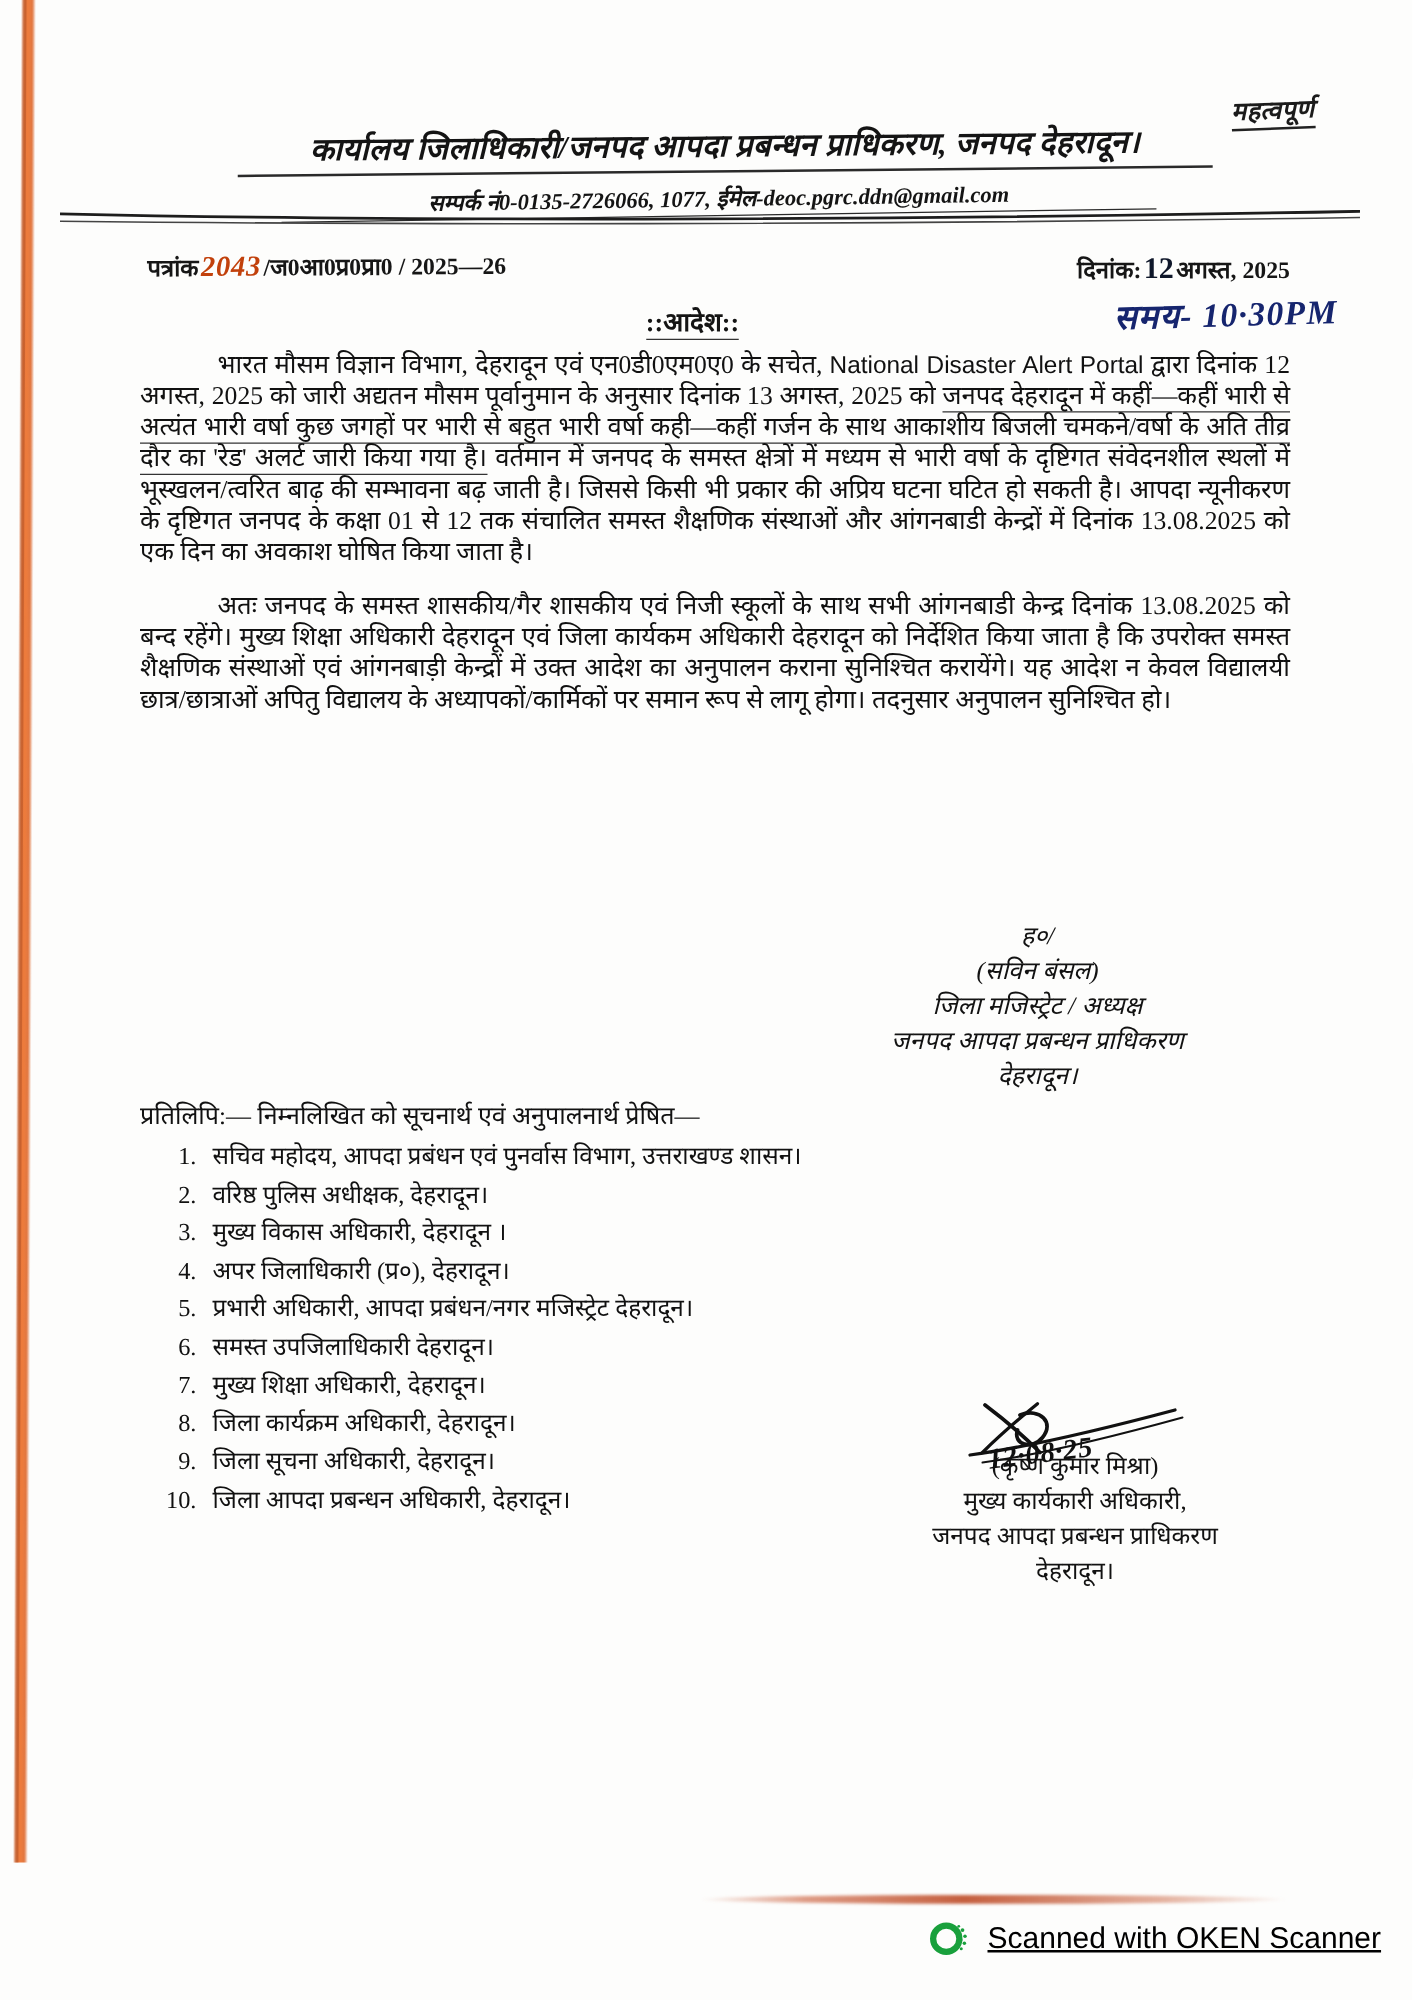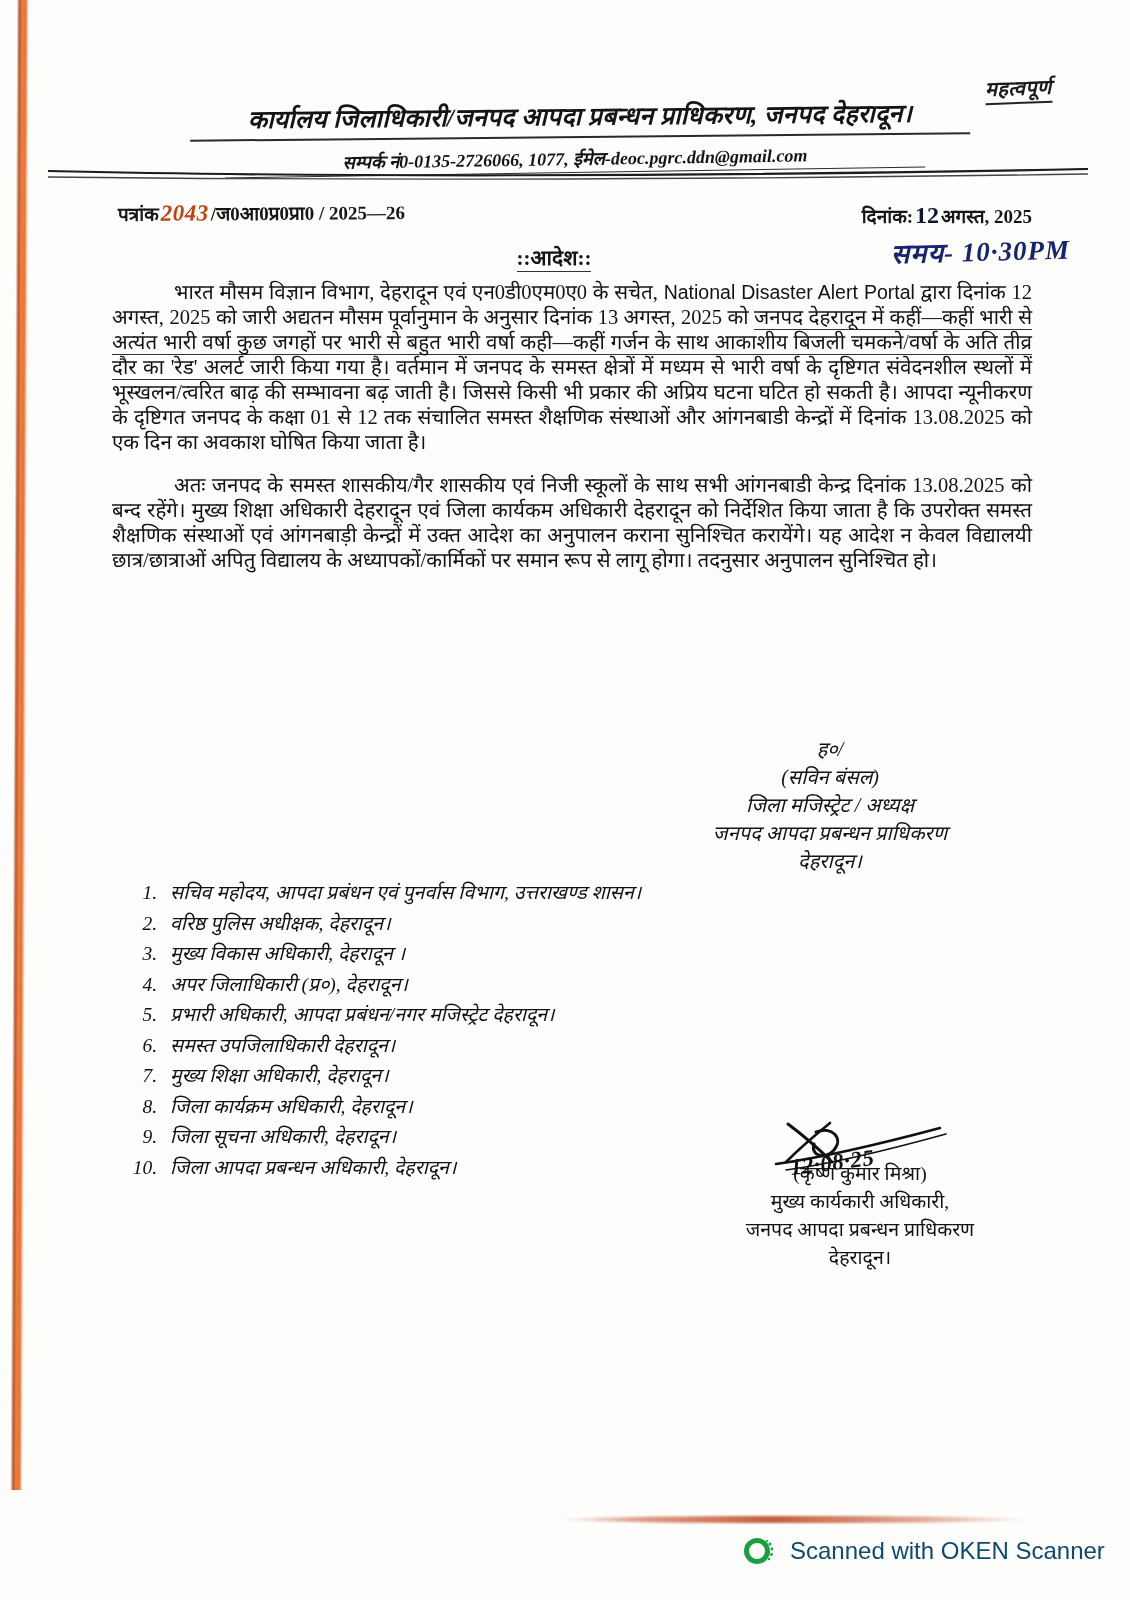--- a/index.html
+++ b/index.html
@@ -236,21 +236,20 @@
   .copies-title {
     font-size: 20px;
     font-weight: 500;
     margin-bottom: 6px;
   }
   .copies ol {
     margin: 0;
     padding-left: 50px;
     font-size: 19.5px;
     line-height: 30.5px;
-    font-style: italic;
   }
   .copies li { padding-left: 8px; }
 
   
   .sig-block-2 {
     position: absolute;
     left: 660px;
     top: 1160px;
     width: 400px;
     text-align: center;
@@ -292,22 +291,23 @@
   }
   .oken-logo {
     width: 34px;
     height: 34px;
     position: relative;
     flex: none;
   }
   .scan-footer-text {
     font-family: "Liberation Sans", "DejaVu Sans", sans-serif;
     font-size: 24px;
-    color: #0c4a6e;
-    white-space: nowrap;
+    color: #000000;
+    white-space: nowrap;
+    text-decoration: underline;
   }
 </style>
 </head>
 <body>
 
 <div class="page">
 
   <div class="scan-edge-strip"></div>
   <div class="scan-bottom-smear"></div>
 
@@ -339,20 +339,21 @@
 
   <div class="sig-block-1">
     <div class="ln">ह०/</div>
     <div class="ln">(सविन बंसल)</div>
     <div class="ln">जिला मजिस्ट्रेट  /  अध्यक्ष</div>
     <div class="ln">जनपद आपदा प्रबन्धन प्राधिकरण</div>
     <div class="ln">देहरादून।</div>
   </div>
 
   <div class="copies">
+    <div class="copies-title">प्रतिलिपि:— निम्नलिखित को सूचनार्थ एवं अनुपालनार्थ प्रेषित—</div>
     <ol>
       <li>सचिव महोदय, आपदा प्रबंधन एवं पुनर्वास विभाग, उत्तराखण्ड शासन।</li>
       <li>वरिष्ठ पुलिस अधीक्षक, देहरादून।</li>
       <li>मुख्य विकास अधिकारी, देहरादून ।</li>
       <li>अपर जिलाधिकारी (प्र०), देहरादून।</li>
       <li>प्रभारी अधिकारी, आपदा प्रबंधन/नगर मजिस्ट्रेट देहरादून।</li>
       <li>समस्त उपजिलाधिकारी देहरादून।</li>
       <li>मुख्य शिक्षा अधिकारी, देहरादून।</li>
       <li>जिला कार्यक्रम अधिकारी, देहरादून।</li>
       <li>जिला सूचना अधिकारी, देहरादून।</li>

